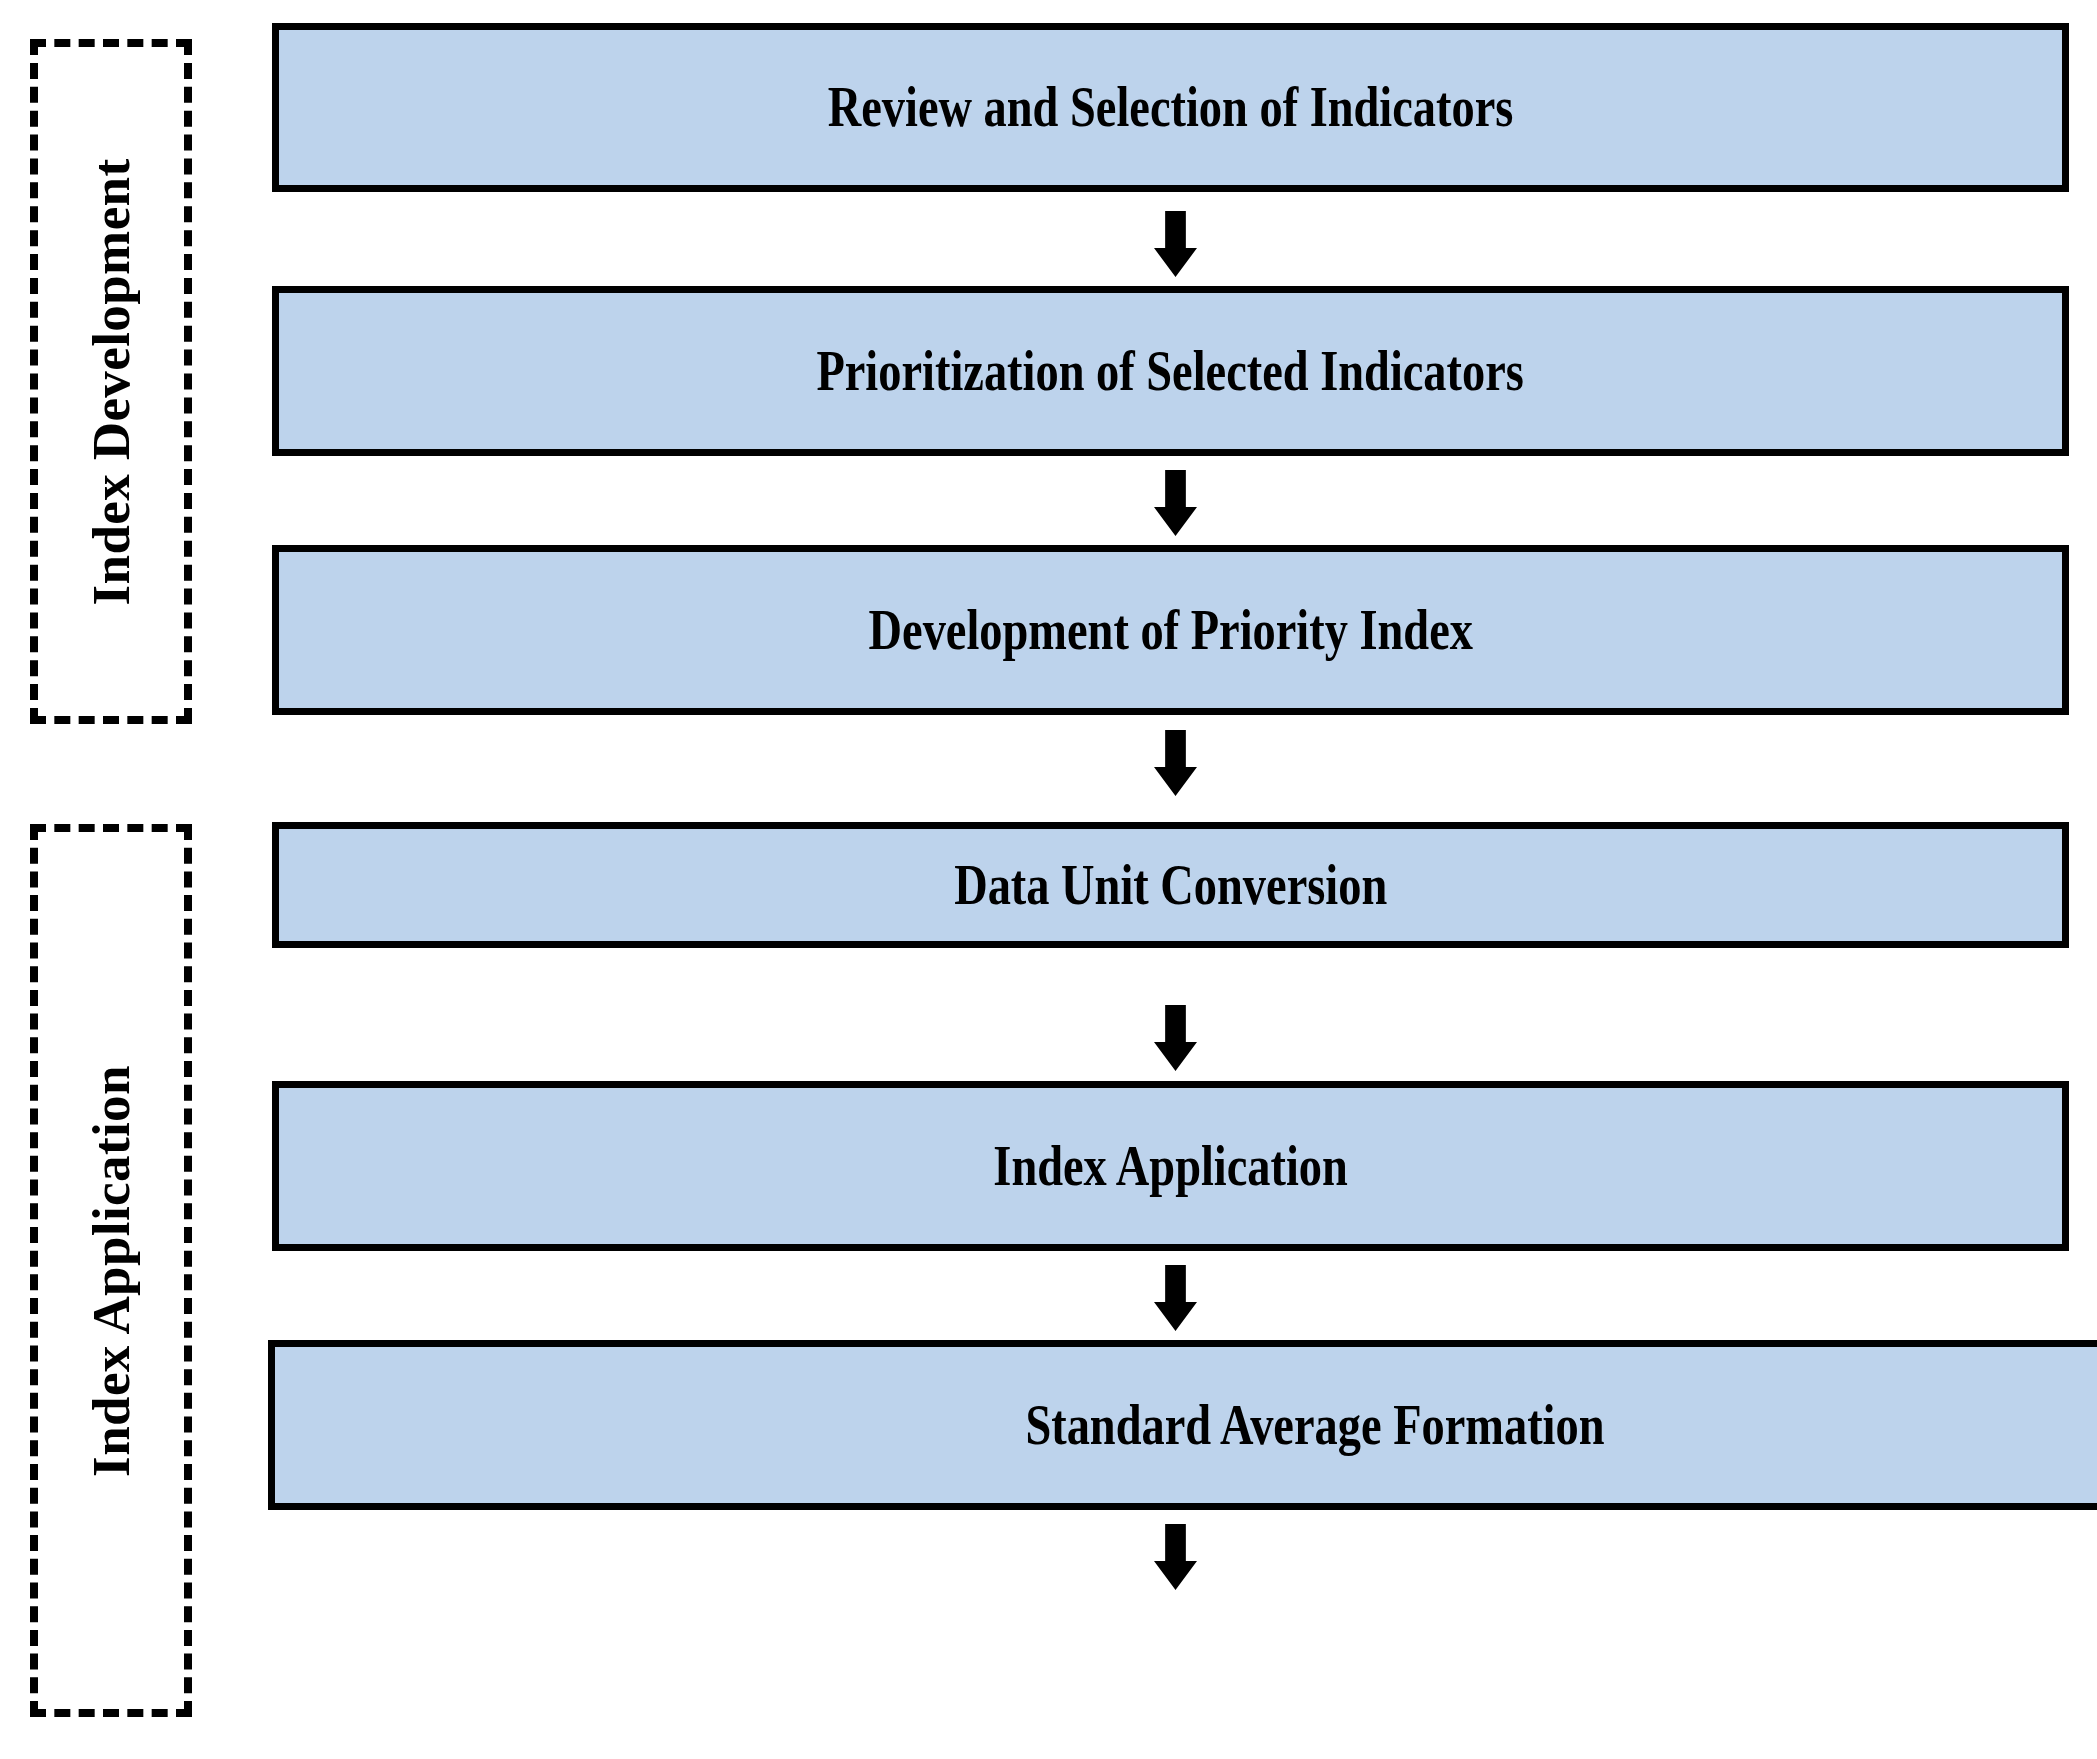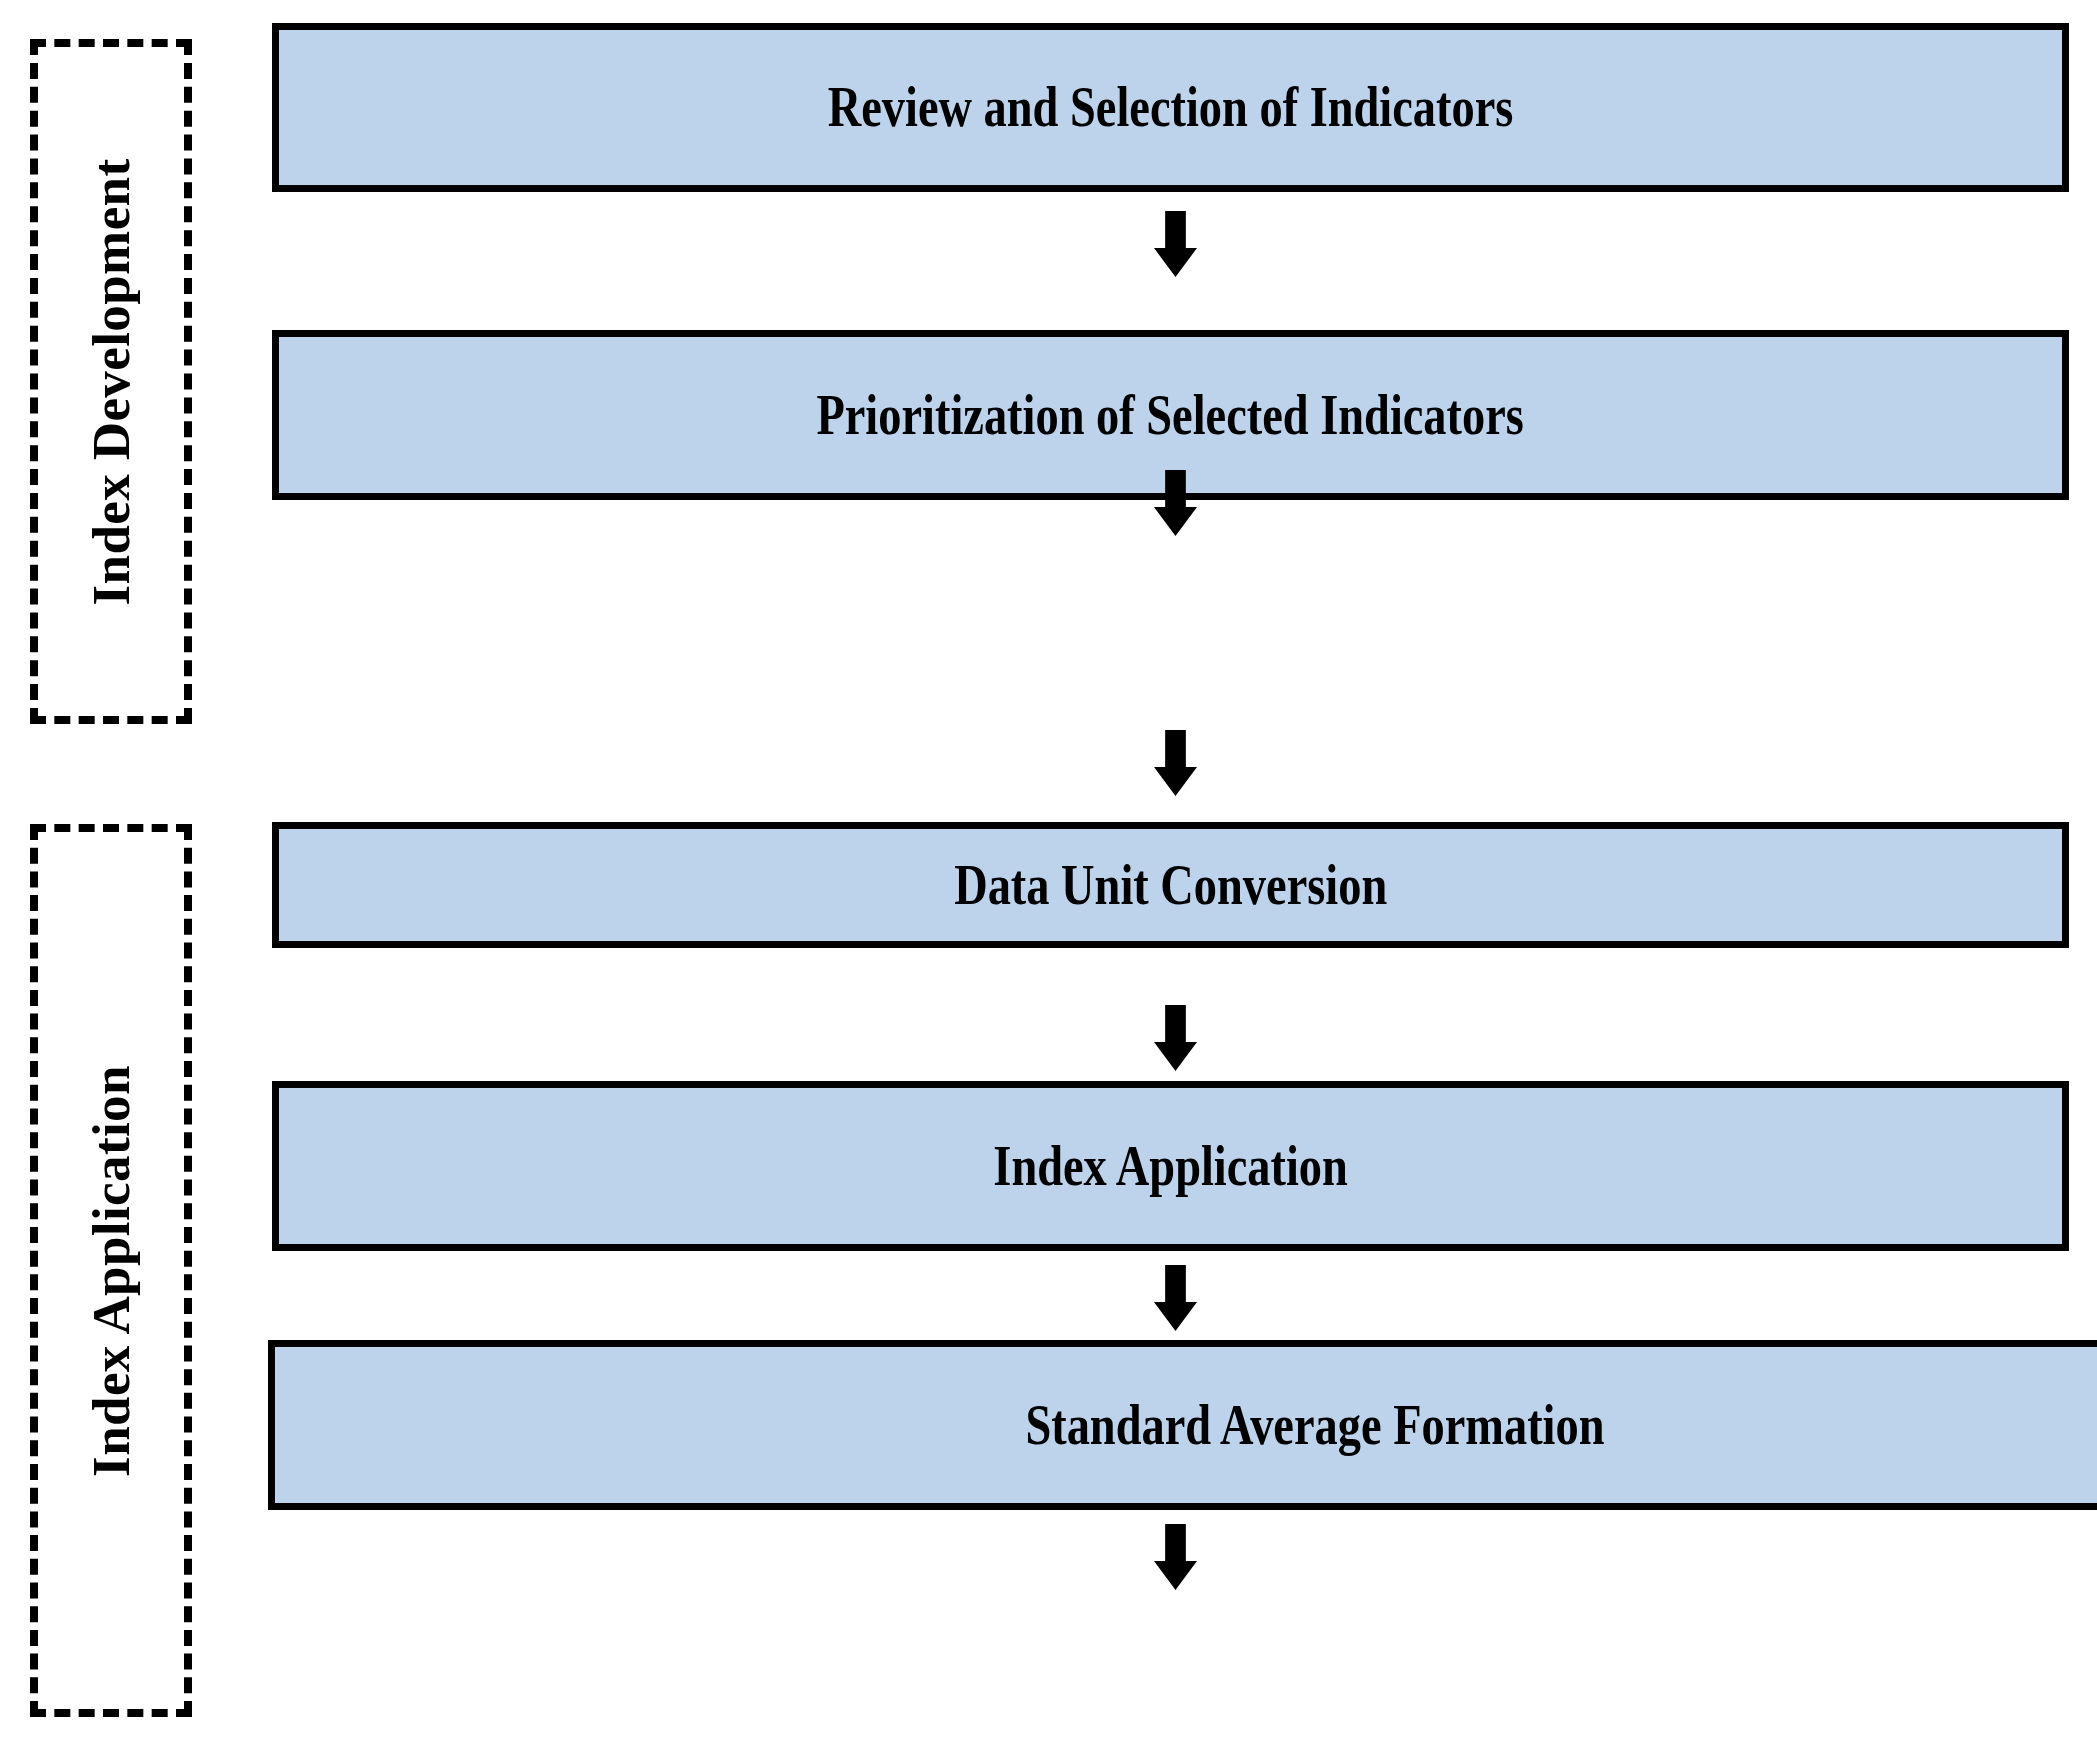--- a/index.html
+++ b/index.html
@@ -92,30 +92,33 @@
   <div class="step-box" style="left:272px; top:23px; width:1797px; height:169px;">
     <span class="step-label">Review and Selection of Indicators</span>
   </div>
 
   <div class="arrow" style="left:1154px; top:211px;">
     <svg viewBox="0 0 54 82" preserveAspectRatio="none" aria-hidden="true">
       <polygon points="14,0 40,0 40,46 54,46 27,82 0,46 14,46" fill="#000000"></polygon>
     </svg>
   </div>
 
-  <div class="step-box" style="left:272px; top:286px; width:1797px; height:170px;margin-top:44px;">
+  <div class="step-box" style="left:272px; top:286px; width:1797px; height:170px;">
     <span class="step-label">Prioritization of Selected Indicators</span>
   </div>
 
   <div class="arrow" style="left:1154px; top:470px;">
     <svg viewBox="0 0 54 82" preserveAspectRatio="none" aria-hidden="true">
       <polygon points="14,0 40,0 40,46 54,46 27,82 0,46 14,46" fill="#000000"></polygon>
     </svg>
   </div>
 
+  <div class="step-box" style="left:272px; top:545px; width:1797px; height:170px;">
+    <span class="step-label">Development of Priority Index</span>
+  </div>
 
   <div class="arrow" style="left:1154px; top:730px;">
     <svg viewBox="0 0 54 82" preserveAspectRatio="none" aria-hidden="true">
       <polygon points="14,0 40,0 40,46 54,46 27,82 0,46 14,46" fill="#000000"></polygon>
     </svg>
   </div>
 
   <div class="step-box" style="left:272px; top:822px; width:1797px; height:126px;">
     <span class="step-label">Data Unit Conversion</span>
   </div>

